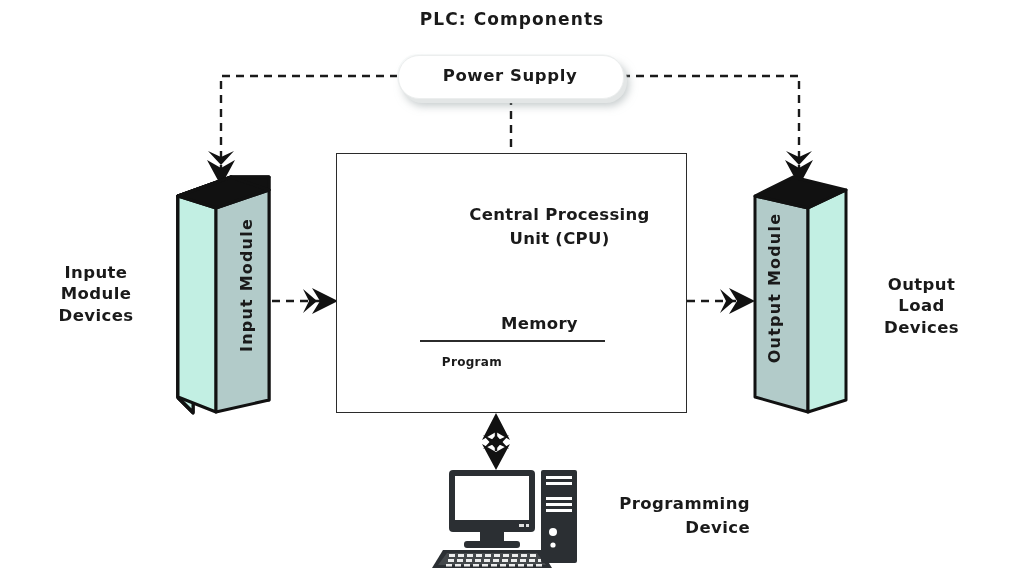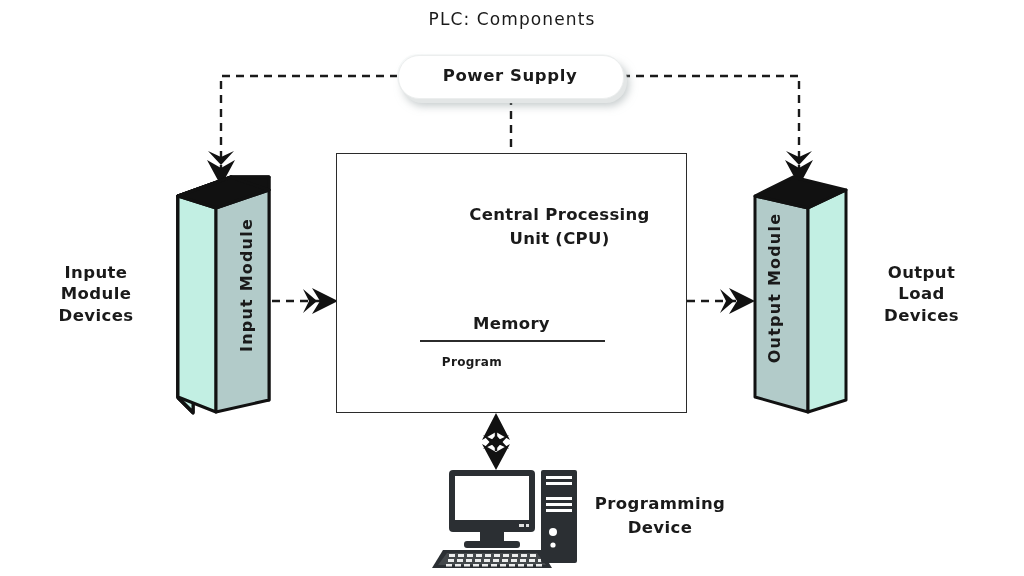--- a/index.html
+++ b/index.html
@@ -35,21 +35,21 @@
     white-space: pre-line;
     letter-spacing: 0.4px;
   }
 
   
   #title {
     left: 0;
     top: 8px;
     width: 1024px;
     font-size: 17px;
-    font-weight: 400;
+    font-weight: 700;
     letter-spacing: 1.1px;
   }
 
   
   #power-supply-box {
     position: absolute;
     left: 398px;
     top: 55px;
     width: 224px;
     height: 42px;
@@ -91,20 +91,21 @@
     line-height: 1.45;
     padding-left: 48px;
   }
   #memory-label {
     left: 336px;
     top: 313px;
     width: 351px;
     font-size: 16.5px;
     font-weight: 600;
     letter-spacing: 0.3px;
+    padding-left: 28px;
   }
   #memory-rule {
     position: absolute;
     left: 420px;
     top: 340px;
     width: 185px;
     height: 2.2px;
     background: #2b2b2b;
   }
   #program-label {
@@ -129,21 +130,21 @@
   
   #input-devices-label {
     left: 8px;
     top: 262px;
     width: 176px;
     font-size: 16.5px;
     font-weight: 600;
   }
   #output-devices-label {
     left: 848px;
-    top: 262px;
+    top: 274px;
     width: 147px;
     font-size: 16.5px;
     font-weight: 600;
   }
 
   
   .module-caption {
     position: absolute;
     font-size: 16px;
     font-weight: 600;
@@ -168,21 +169,21 @@
     transform: translate(-50%, -50%) rotate(-90deg);
   }
 
   
   #programming-device-label {
     left: 570px;
     top: 492px;
     width: 180px;
     font-size: 16.5px;
     font-weight: 600;
-    text-align: center;
+    text-align: right;
     line-height: 1.45;
   }
 </style>
 </head>
 <body>
 
 <div id="canvas">
 
   <svg class="svg-layer" viewBox="0 0 1024 576">
 

